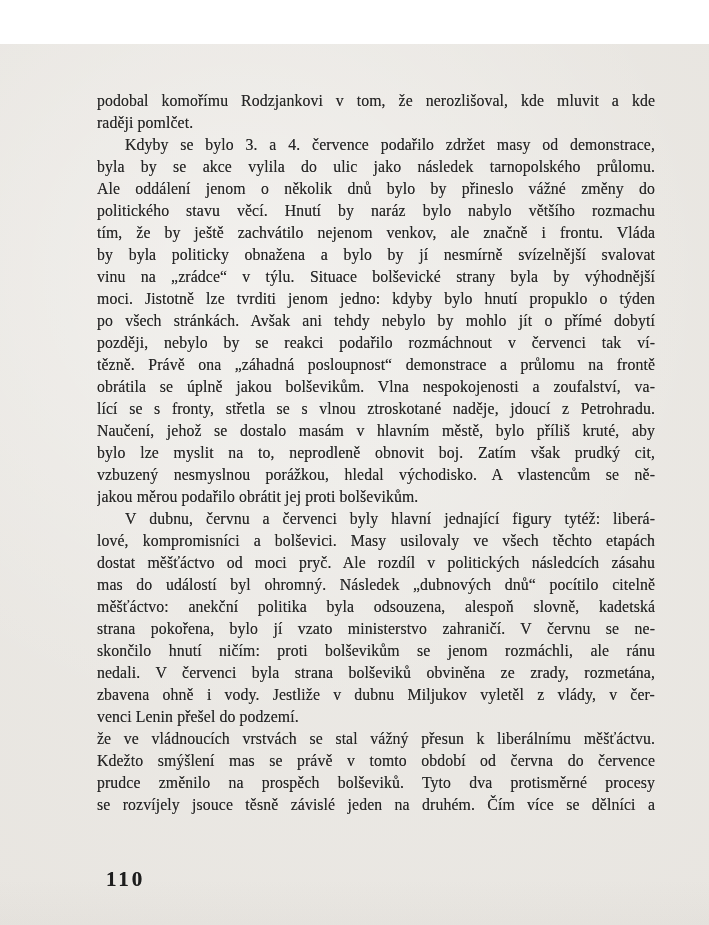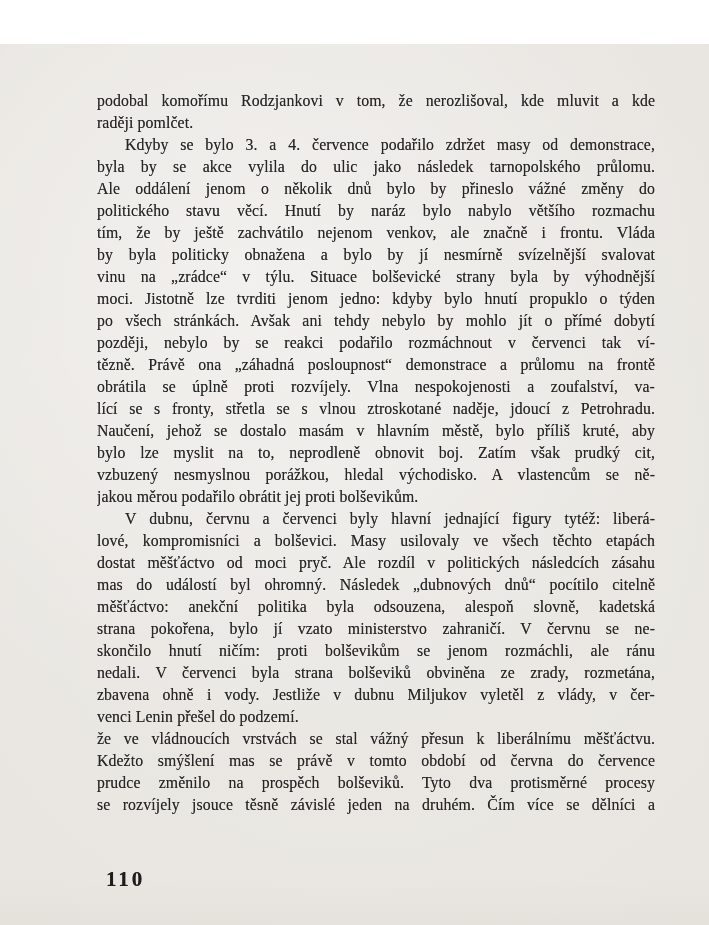--- a/index.html
+++ b/index.html
@@ -68,21 +68,21 @@
     <div class="line">byla by se akce vylila do ulic jako následek tarnopolského průlomu.</div>
     <div class="line">Ale oddálení jenom o několik dnů bylo by přineslo vážné změny do</div>
     <div class="line">politického stavu věcí. Hnutí by naráz bylo nabylo většího rozmachu</div>
     <div class="line">tím, že by ještě zachvátilo nejenom venkov, ale značně i frontu. Vláda</div>
     <div class="line">by byla politicky obnažena a bylo by jí nesmírně svízelnější svalovat</div>
     <div class="line">vinu na „zrádce“ v týlu. Situace bolševické strany byla by výhodnější</div>
     <div class="line">moci. Jistotně lze tvrditi jenom jedno: kdyby bylo hnutí propuklo o týden</div>
     <div class="line">po všech stránkách. Avšak ani tehdy nebylo by mohlo jít o přímé dobytí</div>
     <div class="line">později, nebylo by se reakci podařilo rozmáchnout v červenci tak ví-</div>
     <div class="line">tězně. Právě ona „záhadná posloupnost“ demonstrace a průlomu na frontě</div>
-    <div class="line">obrátila se úplně proti rozvíjely. Vlna nespokojenosti a zoufalství, va-</div>
+    <div class="line">obrátila se úplně jakou bolševikům. Vlna nespokojenosti a zoufalství, va-</div>
     <div class="line">lící se s fronty, střetla se s vlnou ztroskotané naděje, jdoucí z Petrohradu.</div>
     <div class="line">Naučení, jehož se dostalo masám v hlavním městě, bylo příliš kruté, aby</div>
     <div class="line">bylo lze myslit na to, neprodleně obnovit boj. Zatím však prudký cit,</div>
     <div class="line">vzbuzený nesmyslnou porážkou, hledal východisko. A vlastencům se ně-</div>
     <div class="line end">jakou měrou podařilo obrátit jej proti bolševikům.</div>
 
     <div class="line ind">V dubnu, červnu a červenci byly hlavní jednající figury tytéž: liberá-</div>
     <div class="line">lové, kompromisníci a bolševici. Masy usilovaly ve všech těchto etapách</div>
     <div class="line">dostat měšťáctvo od moci pryč. Ale rozdíl v politických následcích zásahu</div>
     <div class="line">mas do událostí byl ohromný. Následek „dubnových dnů“ pocítilo citelně</div>

